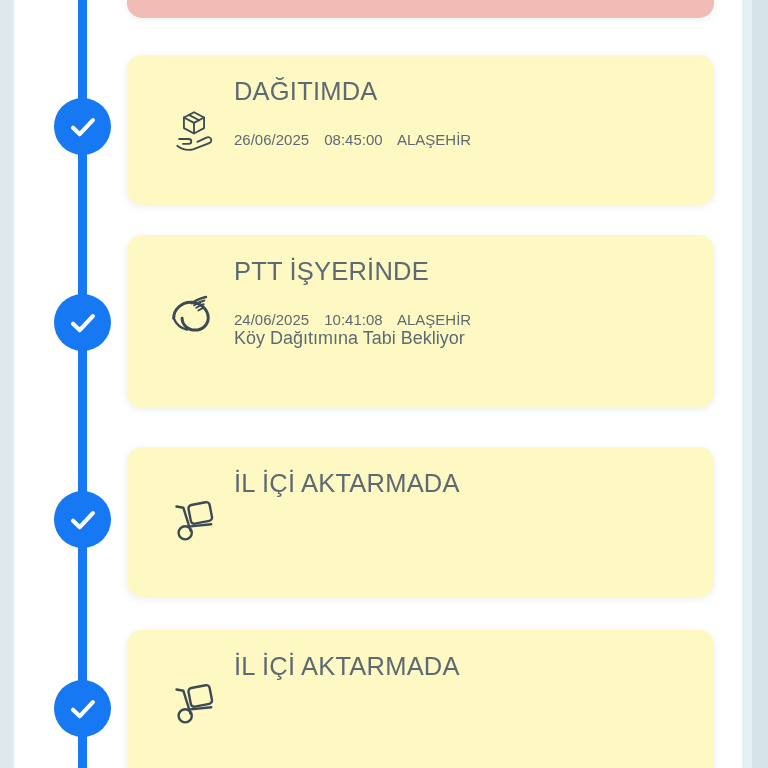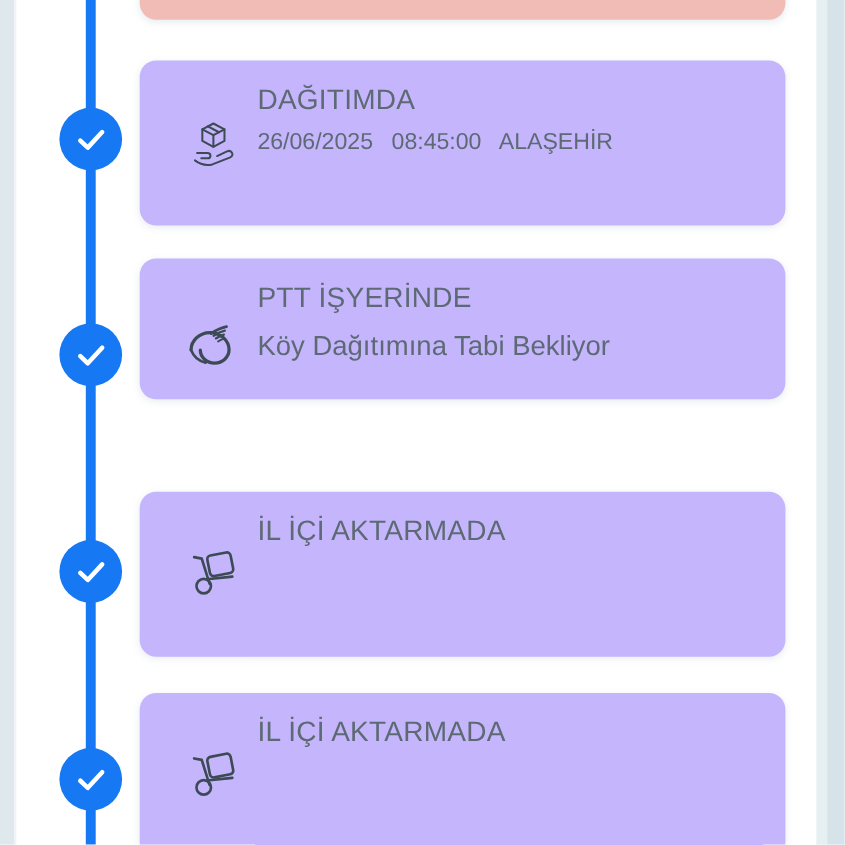--- a/index.html
+++ b/index.html
@@ -74,21 +74,21 @@
 
   
   .card {
     position: absolute;
     left: 112px;
     width: 587px;
     border-radius: 15px;
     box-sizing: border-box;
     box-shadow: 0 2px 7px rgba(140,160,175,0.18);
   }
-  .card.status-blue { background: #c4b5fd; }
+  .card.status-blue { background: #fef9c3; }
   .card.status-red  { background: #f2bcb6; }
 
   .card-inner {
     position: relative;
     height: 100%;
     width: 100%;
   }
   .card-icon {
     position: absolute;
     left: 40px;
@@ -107,30 +107,29 @@
     right: 16px;
   }
   .card-title {
     font-size: 25.5px;
     letter-spacing: 0.2px;
     color: #5d6a74;
     line-height: 1.12;
     white-space: nowrap;
   }
   .card-meta {
-    margin-top: 11px;
-    font-size: 21px;
+    margin-top: 25px;
+    font-size: 15px;
     color: #5d6a74;
     line-height: 1.15;
     white-space: nowrap;
   }
   .card-meta .sp { display: inline-block; width: 11px; }
   .card-note {
-    margin-top: 15px;
-    font-size: 25px;
+    font-size: 18px;
     color: #5d6a74;
     line-height: 1.15;
     white-space: nowrap;
   }
 </style>
 </head>
 <body>
 
 <div id="edge-left"></div>
 <div id="edge-left-line"></div>
@@ -192,36 +191,41 @@
         <div class="card-title">DAĞITIMDA</div>
         <div class="card-meta">
           <span>26/06/2025</span><span class="sp"></span>
           <span>08:45:00</span><span class="sp"></span>
           <span>ALAŞEHİR</span>
         </div>
       </div>
     </div>
   </div>
 
-  <div class="card status-blue" style="top:235px; height:128px;">
+  <div class="card status-blue" style="top:235px; height:173px;">
     <div class="card-inner">
       <div class="card-icon" style="top:52px;">
         <svg width="48" height="44" viewBox="0 0 52 46" fill="none" stroke="currentColor" stroke-width="2.6" stroke-linecap="round" stroke-linejoin="round">
 
           <path d="M4 27.5 C4 18.2 12.2 10.3 22.6 10.3 C33 10.3 41.4 18.1 41.4 27.4 C41.4 34.6 35.1 40.4 27.2 40.4 C19.3 40.4 13.1 34.6 13.1 27.6" stroke-width="3.2"></path>
           <path d="M4 27.5 C6.4 33.7 11.7 38.5 18.4 40"></path>
 
           <path d="M23.6 11.2 C29.4 7.6 33.9 5.6 38.9 4.6" stroke-width="2.8"></path>
           <path d="M26.2 13.4 C30.3 10.8 33.5 9.3 37.2 8.4" stroke-width="2.3"></path>
           <path d="M28.4 16.2 C31.4 14.2 33.8 13.1 36.4 12.4" stroke-width="2.1"></path>
           <path d="M30.6 19.2 C32.6 17.8 34.2 17.1 36 16.6" stroke-width="1.9"></path>
         </svg>
       </div>
       <div class="card-text" style="top:22px;">
         <div class="card-title">PTT İŞYERİNDE</div>
+        <div class="card-meta">
+          <span>24/06/2025</span><span class="sp"></span>
+          <span>10:41:08</span><span class="sp"></span>
+          <span>ALAŞEHİR</span>
+        </div>
         <div class="card-note">Köy Dağıtımına Tabi Bekliyor</div>
       </div>
     </div>
   </div>
 
   <div class="card status-blue" style="top:447px; height:150px;">
     <div class="card-inner">
       <div class="card-icon" style="top:46px;">
         <svg width="48" height="46" viewBox="0 0 48 46" fill="none" stroke="currentColor" stroke-width="2.4" stroke-linecap="round" stroke-linejoin="round">
 

